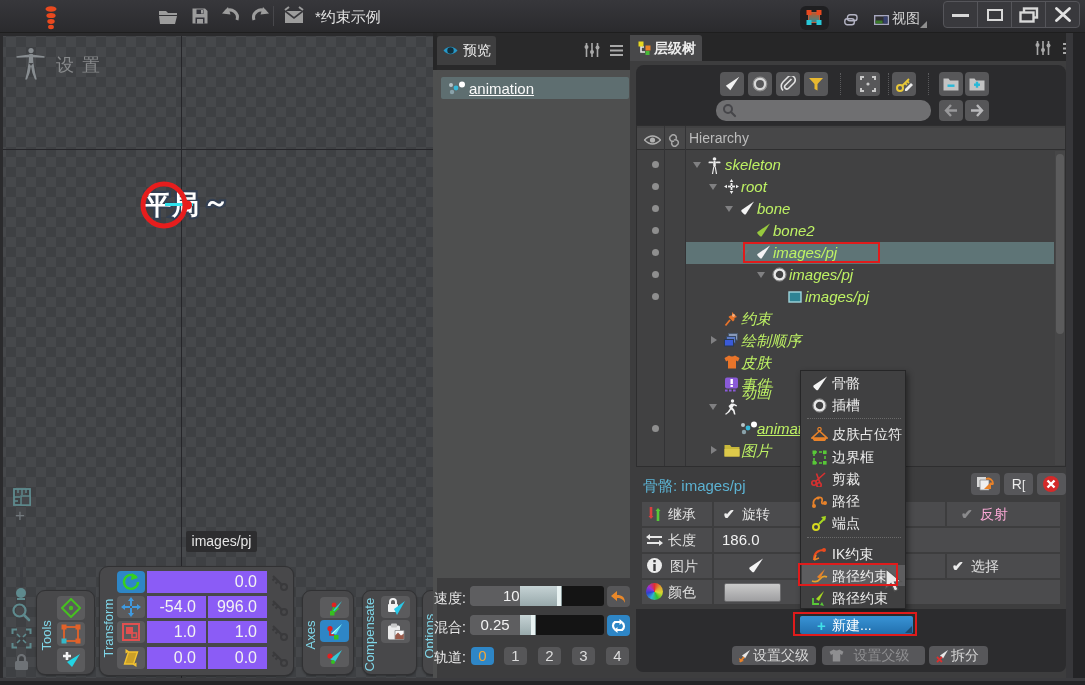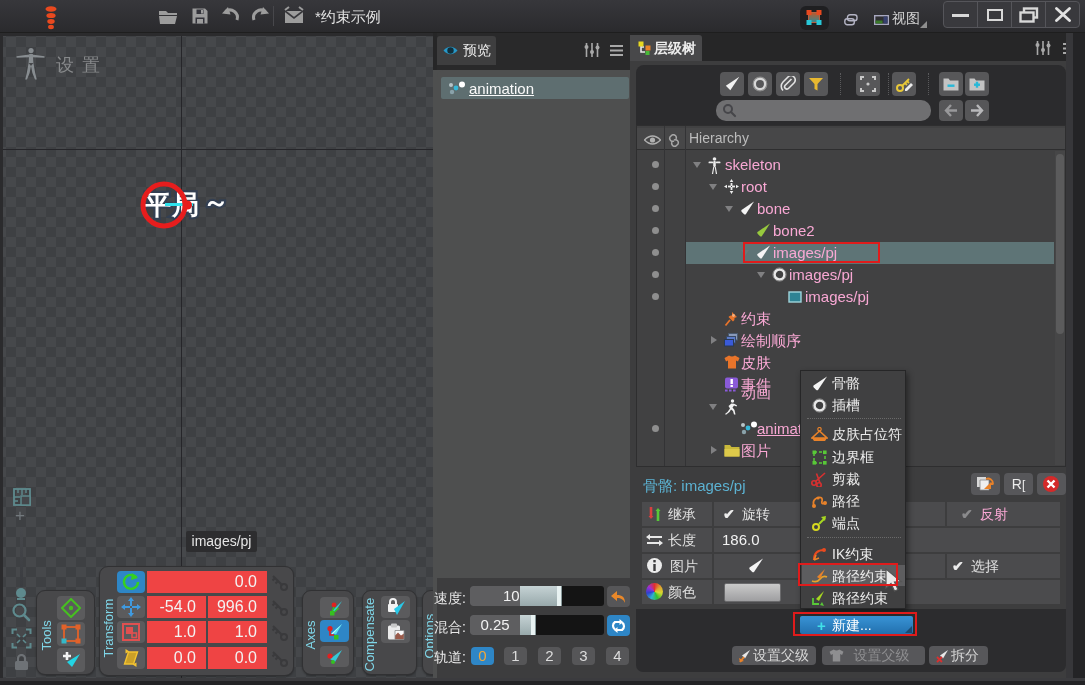--- a/index.html
+++ b/index.html
@@ -37,21 +37,21 @@
 }
 .pallbl {
   position:absolute; color:#7fd6e8; font-size:13px;
   transform:rotate(-90deg); transform-origin:center;
   white-space:nowrap;
 }
 .pbtn { position:absolute; width:28px; height:22px; background:#5b5b5d; border-radius:4px; }
 .pbtn.sel { background:#2e86c6; }
 .pbtn svg { position:absolute; left:50%; top:50%; transform:translate(-50%,-50%); }
 .tfield {
-  position:absolute; height:22px; background:#ef4444;
+  position:absolute; height:22px; background:#8b5cf6;
   color:#f2f2f2; font-size:16px; text-align:right; line-height:22px;
 }
 #statusbar { left:0; top:678px; width:1085px; height:7px; background:#232325; }
 #statusbar .inner { position:absolute; left:0; top:0; width:1085px; height:3px; background:#3b3b3e; }
 
 #pvPanel { left:433px; top:33px; width:197px; height:645px; background:#4e4f4f; }
 #pvTabbar { left:0; top:0; width:197px; height:37px; background:#29292a; border-left:4px solid #262627; }
 #pvTab { left:4px; top:3px; width:59px; height:29px; background:#3e3e3f; border-radius:3px 3px 0 0; }
 #pvBody { left:4px; top:37px; width:193px; height:508px; background:#4e4f4f; border-radius:7px 0 0 0; }
 #animRow { left:8px; top:44px; width:188px; height:22px; background:#5e6e70; border-radius:2px; }
@@ -68,21 +68,21 @@
 .hbtn { position:absolute; width:24px; height:24px; background:#575759; border-radius:4px; top:39px; }
 .hbtn svg { position:absolute; left:50%; top:50%; transform:translate(-50%,-50%); }
 #hrSearch { position:absolute; left:86px; top:67px; width:215px; height:21px; background:#6f6f71; border-radius:10px; }
 #tree { left:6px; top:92px; width:1060px; height:342px; }
 #treeBox { left:0; top:0; width:430px; height:342px; background:#414142; border:1px solid #2e2e2f; }
 #treeHead { left:1px; top:3px; width:428px; height:22px; background:#474748; border-bottom:1px solid #2e2e2f; }
 .tdot { position:absolute; left:16px; width:7px; height:7px; border-radius:50%; background:#8e8e8e; }
 .texp { position:absolute; width:0; height:0; border-left:4.5px solid transparent; border-right:4.5px solid transparent; border-top:6px solid #808082; }
 .texp.r { border-top:4.5px solid transparent; border-bottom:4.5px solid transparent; border-left:6px solid #808082; border-right:none; }
 .tico { position:absolute; width:16px; height:16px; }
-.ttxt { position:absolute; font-size:15px; color:#f9a8d4; white-space:nowrap; }
+.ttxt { position:absolute; font-size:15px; color:#bef264; white-space:nowrap;font-style:italic; }
 #vscroll { left:419px; top:26px; width:10px; height:314px; background:#464647; }
 #vthumb { position:absolute; left:1px; top:3px; width:8px; height:180px; background:#5b5b5c; border-radius:4px; }
 
 #props { left:630px; top:467px; width:448px; height:211px; background:#3d3d3e; }
 .pcell { position:absolute; top:0; height:24px; background:#4b4b4d; }
 .plabel { color:#e0e0e0; font-size:14px; line-height:24px; }
 .chk { position:absolute; font-size:14px; color:#ececec; }
 .btn { position:absolute; background:#57575a; border-radius:4px; color:#d6d6d6; font-size:14px; text-align:center; }
 
 #menu { left:800px; top:370px; width:106px; height:239px; background:#404041;

